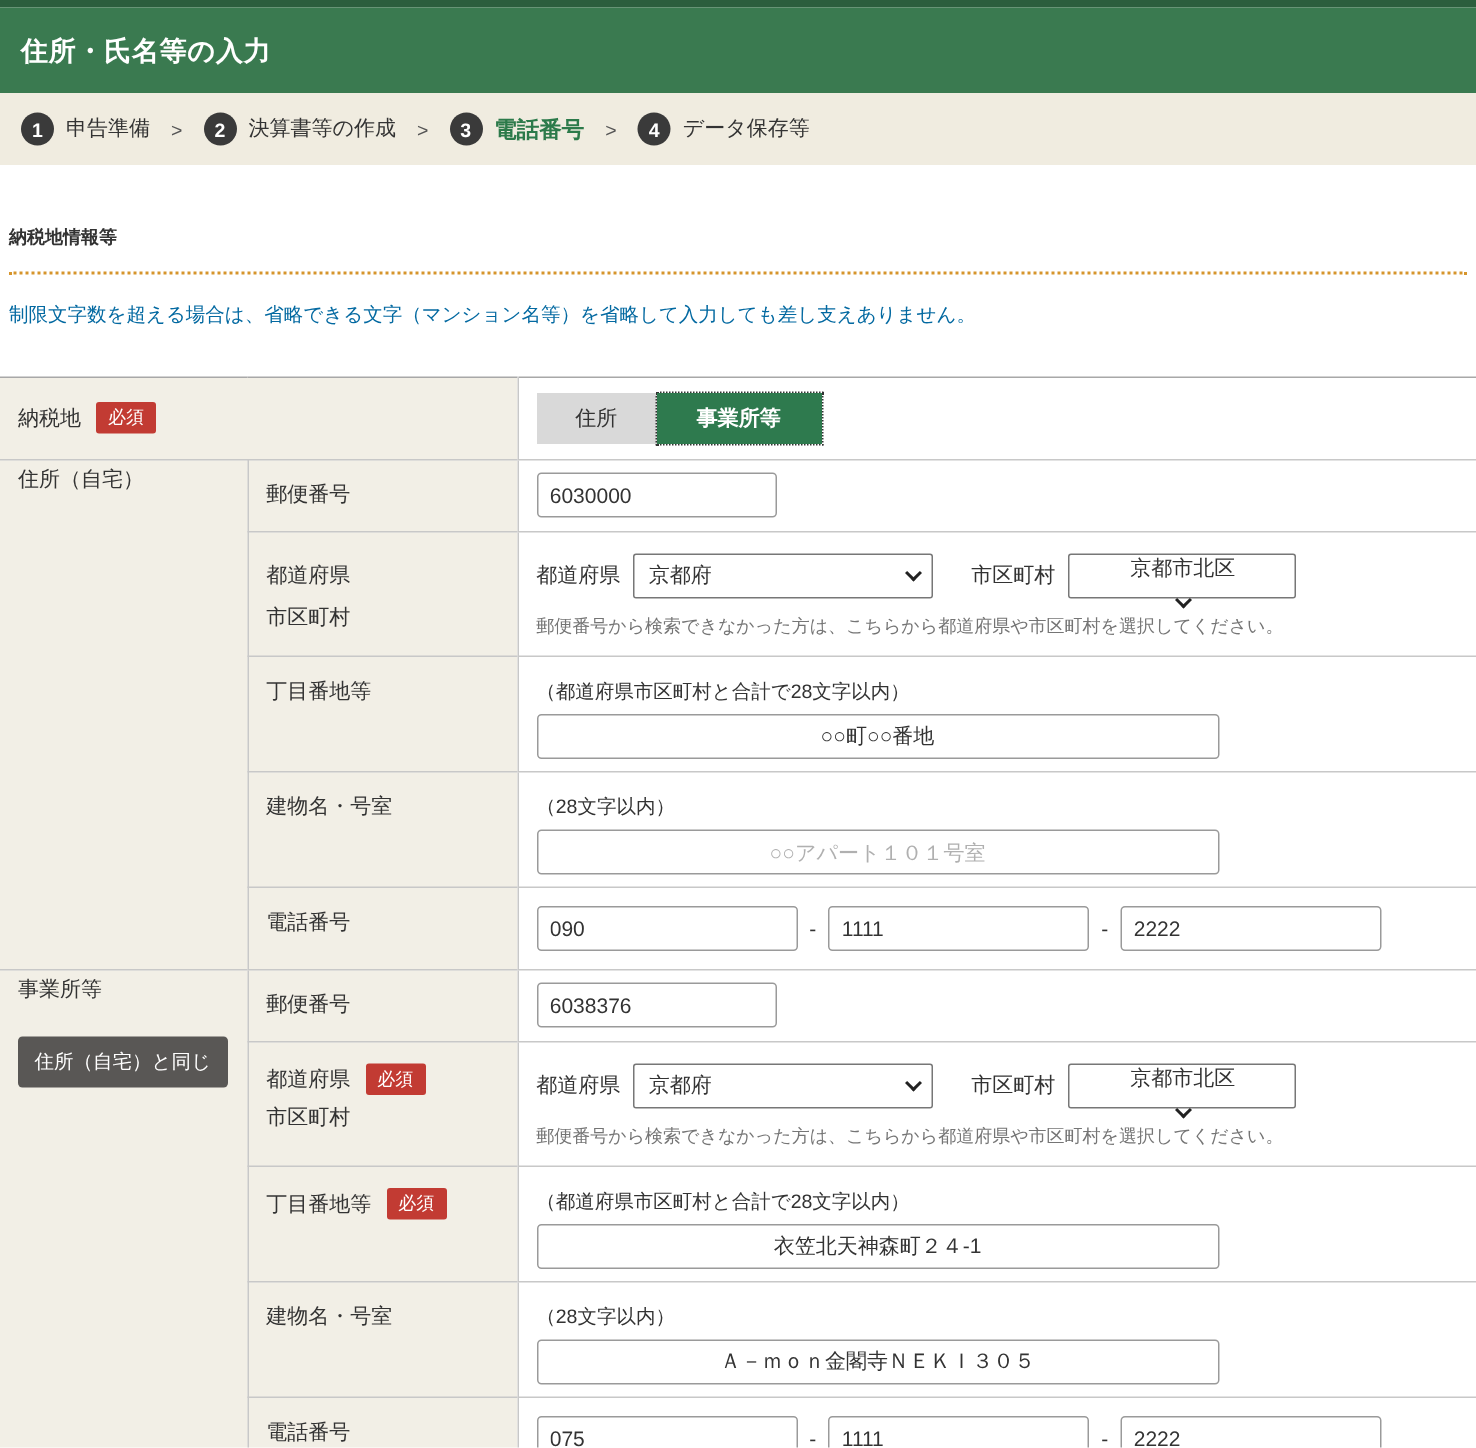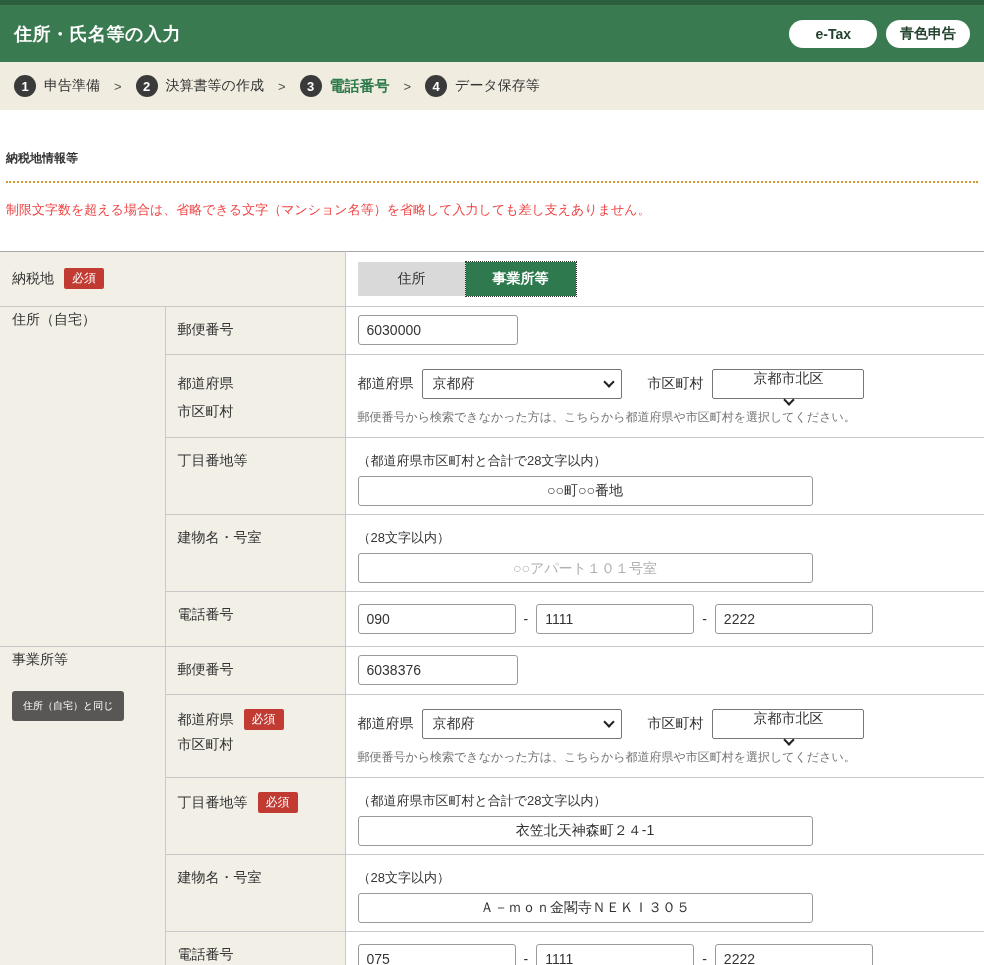--- a/index.html
+++ b/index.html
@@ -38,21 +38,21 @@
     display: flex; align-items: center; justify-content: center; flex: 0 0 auto;
   }
   .step-label { font-size: 14px; color: #333; }
   .step-item.current .step-label { color: #2c7a4a; font-weight: bold; font-size: 15px; }
   .step-sep { color: #555; font-size: 13px; }
   
   .section-title {
     margin: 40px 6px 0 6px; font-size: 12px; color: #333;
     padding-bottom: 14px; border-bottom: 2px dotted #d6952c;
   }
-  .note { margin: 18px 6px 0 6px; font-size: 13px; color: #ef4444; }
+  .note { margin: 18px 6px 0 6px; font-size: 13px; color: #0369a1; }
   
   table.form { border-collapse: collapse; width: 984px; margin-top: 32px;
     border-top: 1px solid #a8a8a8; border-bottom: 1px solid #a8a8a8; }
   td { vertical-align: top; font-size: 14px; }
   td.group-cell {
     width: 165px; background: #f2efe6; border-right: 1px solid #c8c8c8;
     padding: 4px 10px 10px 12px;
   }
   td.label-cell {
     width: 180px; background: #f2efe6; border-right: 1px solid #c8c8c8;
@@ -67,69 +67,65 @@
   .req-badge {
     background: #c23b33; color: #fff; font-size: 12px; padding: 2px 8px;
     border-radius: 2px; display: inline-block; flex: 0 0 auto;
   }
   
   .toggle-wrap { display: flex; margin: 2px 0 2px 0; }
   .toggle-btn {
     height: 34px; border: none; font-size: 14px; font-family: inherit; cursor: pointer;
     display: flex; align-items: center; justify-content: center;
   }
-  .toggle-btn.off { background: #d9d9d9; color: #333; width: 108px; }
+  .toggle-btn.off { background: #d9d9d9; color: #333; width: 80px; }
   .toggle-btn.on  { background: #2e7a4e; color: #fff; width: 110px; font-weight: bold;
                     outline: 1px dotted #333; outline-offset: 0px; }
   
   .tb {
     border: 1px solid #9a9a9a; border-radius: 3px; height: 30px; font-size: 14px;
     font-family: inherit; color: #333; padding: 0 8px; background: #fff;
   }
   .tb::placeholder { color: #b0b0b0; opacity: 1; }
   .tb.postal { width: 160px; }
   .tb.long { width: 455px; text-align: center; }
-  .tb.phone { width: 158px; }
+  .tb.phone { width: 174px; }
   .hint { font-size: 13px; color: #333; margin: 6px 0 6px 0; }
   .phone-row { display: flex; align-items: center; gap: 8px; margin: 4px 0; }
   .phone-sep { color: #333; }
   
   .select-row { display: flex; align-items: center; gap: 8px; margin: 6px 0 2px 0; }
   .select-pair { display: flex; align-items: center; gap: 8px; }
   .select-pair + .select-pair { margin-left: 18px; }
   .sel {
     border: 1px solid #777; border-radius: 2px; height: 30px; background: #fff;
     display: flex; align-items: center; justify-content: space-between;
     padding: 0 8px 0 10px; cursor: pointer; gap: 12px;
   }
   .sel.pref { width: 200px; }
   .sel.city { width: 152px; flex-direction: column; }
   .chev { width: 8px; height: 8px; border-right: 2px solid #222; border-bottom: 2px solid #222;
           transform: rotate(45deg); margin-top: -4px; flex: 0 0 auto; }
   .help-text { font-size: 12px; color: #757575; margin-top: 10px; }
   
   .same-btn {
     margin-top: 22px; background: #595755; color: #fff; border: none; cursor: pointer;
-    font-size: 10px; font-family: inherit; padding: 8px 11px; border-radius: 3px;
+    font-size: 13px; font-family: inherit; padding: 8px 11px; border-radius: 3px;
   }
   .row-h52 { height: 52px; } .row-h48 { height: 48px; } .row-h83 { height: 83px; }
   .row-h73 { height: 73px; } .row-h72 { height: 72px; } .row-h46 { height: 46px; }
   .row-h44 { height: 44px; }
 </style>
 </head>
 <body>
 
 <div class="top-strip"></div>
 
 <header class="app-header">
   <h1 class="app-title">住所・氏名等の入力</h1>
-  <div class="header-buttons">
-    <button class="pill-btn etax">e-Tax</button>
-    <button class="pill-btn">青色申告</button>
-  </div>
 </header>
 
 <nav class="steps-bar">
   <div class="step-item">
     <span class="step-circle">1</span>
     <span class="step-label">申告準備</span>
   </div>
   <span class="step-sep">&gt;</span>
   <div class="step-item">
     <span class="step-circle">2</span>

